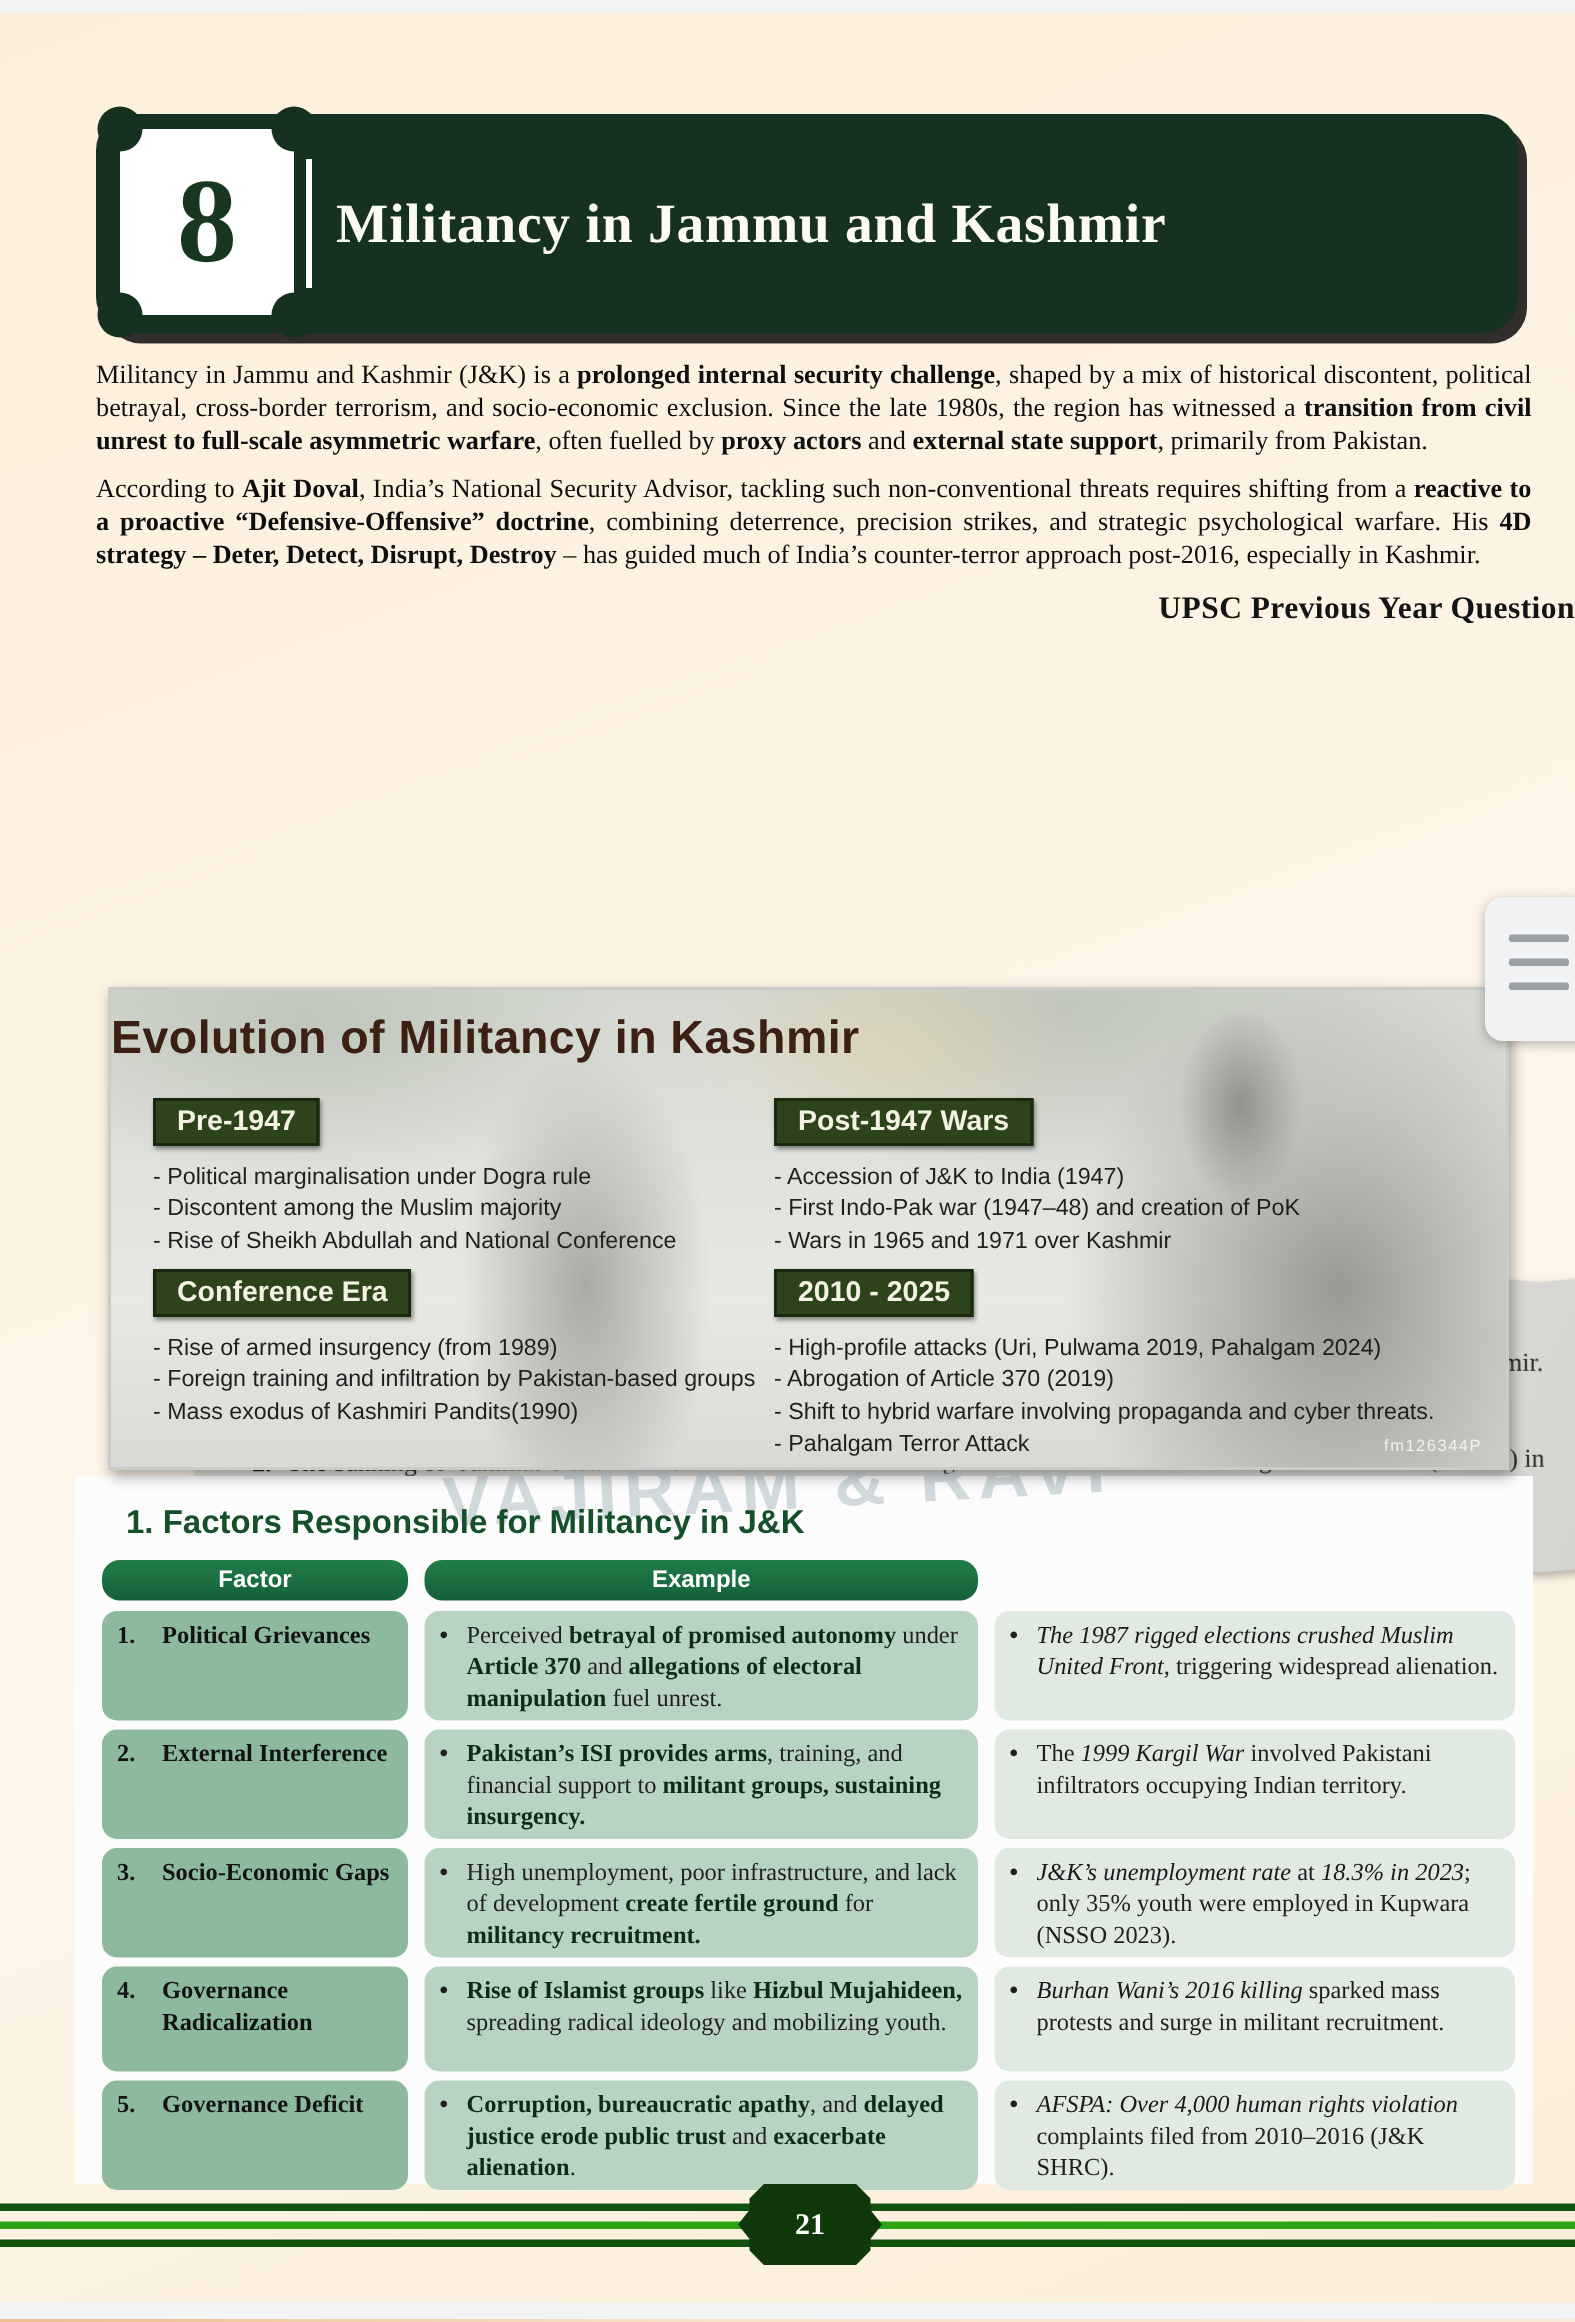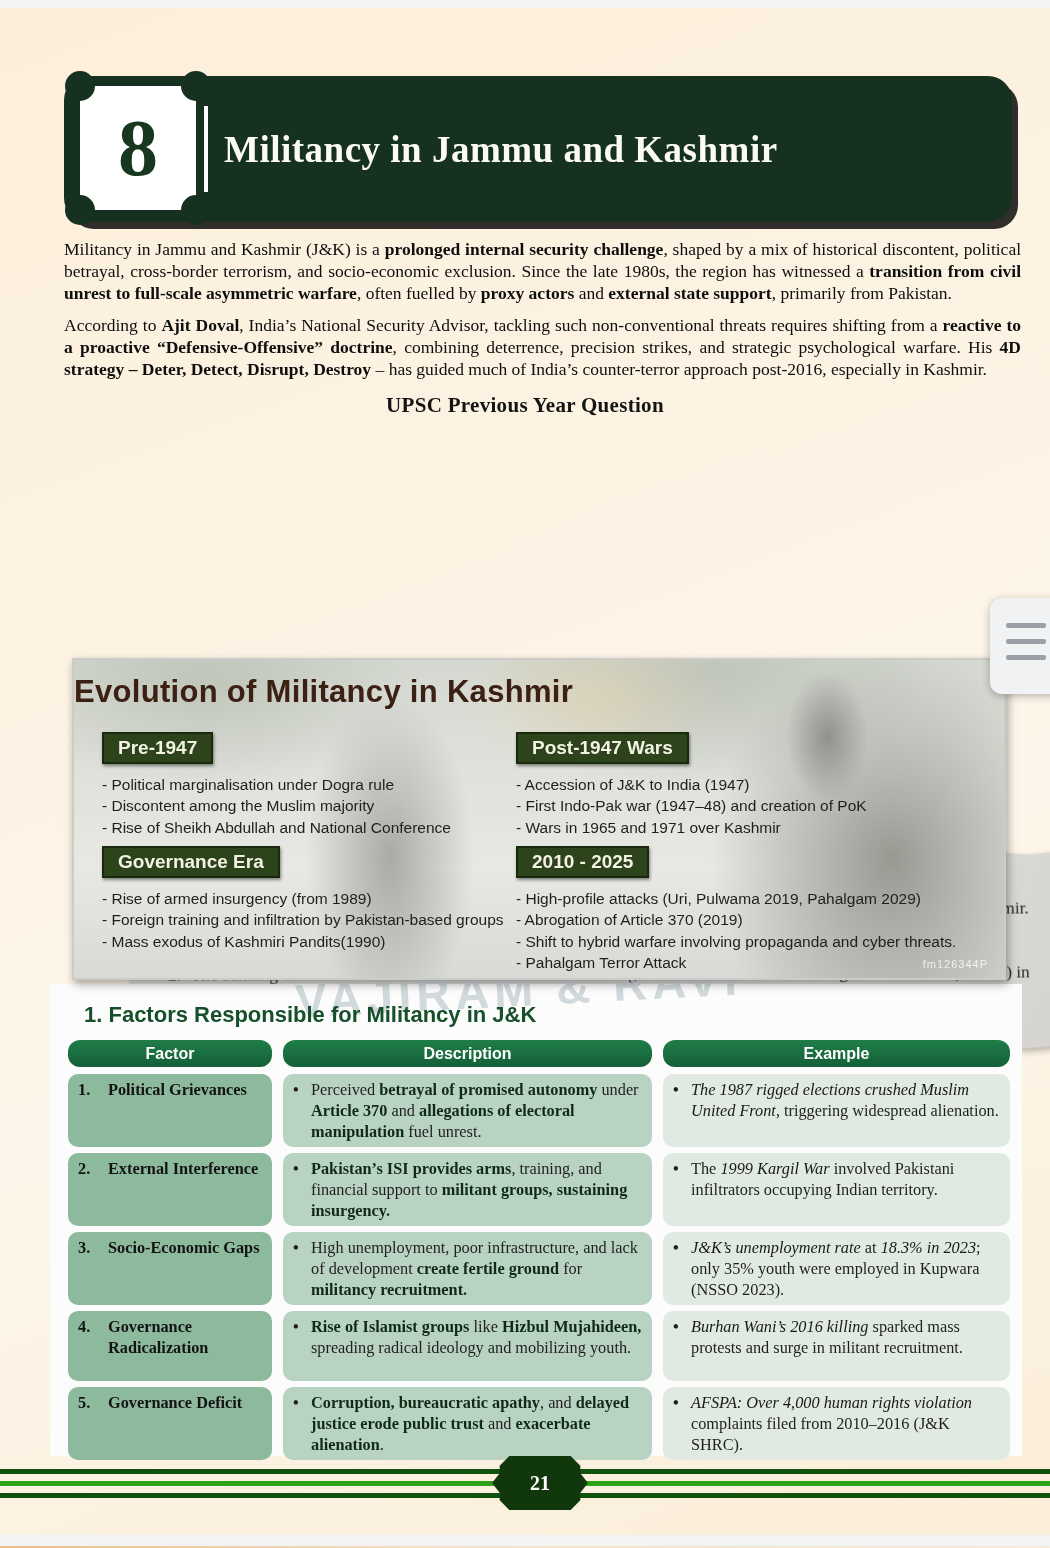--- a/index.html
+++ b/index.html
@@ -31,21 +31,21 @@
   .chap-title{
     margin-left:160px; color:#fbfbf4; font-size:37px; font-weight:bold; letter-spacing:.5px;
   }
 
   
   .intro{ position:absolute; left:64px; top:238px; width:957px; color:#0e0e0e;
           font-size:17.5px; line-height:1.27; text-align:justify; }
   .intro p + p { margin-top:9px; }
 
   
-  .pyq-heading{ position:absolute; left:0; top:393px; width:1050px; text-align:center;
+  .pyq-heading{ position:absolute; left:0; top:393px; width:1050px; text-align:right;
     font-size:21px; font-weight:bold; color:#141414; letter-spacing:.3px; }
   .paper{
     position:absolute; left:66px; top:424px; width:942px; height:206px;
     background:linear-gradient(115deg,#e2e1dd 0%, #d9d8d4 40%, #deddda 70%, #d4d3cf 100%);
     transform:rotate(-.2deg);
     clip-path:polygon(0% 5%,4% 2%,9% 5%,15% 1%,22% 4%,28% 2%,34% 5%,41% 2%,47% 5%,53% 2%,60% 5%,66% 1%,72% 4%,78% 2%,84% 5%,90% 2%,95% 4%,100% 2%,100% 96%,95% 98%,89% 95%,83% 98%,77% 96%,70% 99%,63% 96%,56% 98%,49% 95%,42% 98%,36% 96%,29% 99%,22% 96%,15% 98%,9% 95%,4% 98%,0% 95%);
     padding:24px 42px 0 36px;
   }
   .paper-wrap{ position:absolute; left:66px; top:424px; width:942px; height:206px;
     filter:drop-shadow(0 3px 3px rgba(0,0,0,.28)); }
@@ -188,48 +188,47 @@
         <div class="evo-item">- Discontent among the Muslim majority</div>
         <div class="evo-item">- Rise of Sheikh Abdullah and National Conference</div>
       </div>
     <div class="evo-col-r evo-list row1-list">
         <div class="evo-item">- Accession of J&amp;K to India (1947)</div>
         <div class="evo-item">- First Indo-Pak war (1947–48) and creation of PoK</div>
         <div class="evo-item">- Wars in 1965 and 1971 over Kashmir</div>
       </div>
 
     <div class="evo-col-l row2">
-      <span class="evo-badge">Governance Era</span>
+      <span class="evo-badge">Conference Era</span>
     </div>
     <div class="evo-col-r row2">
       <span class="evo-badge">2010 - 2025</span>
     </div>
     <div class="evo-col-l evo-list row2-list">
         <div class="evo-item">- Rise of armed insurgency (from 1989)</div>
         <div class="evo-item">- Foreign training and infiltration by Pakistan-based groups</div>
         <div class="evo-item">- Mass exodus of Kashmiri Pandits(1990)</div>
       </div>
     <div class="evo-col-r evo-list row2-list">
-        <div class="evo-item">- High-profile attacks (Uri, Pulwama 2019, Pahalgam 2029)</div>
+        <div class="evo-item">- High-profile attacks (Uri, Pulwama 2019, Pahalgam 2024)</div>
         <div class="evo-item">- Abrogation of Article 370 (2019)</div>
         <div class="evo-item">- Shift to hybrid warfare involving propaganda and cyber threats.</div>
         <div class="evo-item">- Pahalgam Terror Attack</div>
       </div>
 
     <div class="plate">fm126344P</div>
   </div>
 
   <div class="table-band"></div>
   <div class="watermark">VAJIRAM &amp; RAVI</div>
   <div class="factors-heading">1. Factors Responsible for Militancy in J&amp;K</div>
 
   <div class="factors-table">
     <div class="t-grid">
       <div class="pill">Factor</div>
-      <div class="pill">Description</div>
       <div class="pill">Example</div>
     </div>
     <div class="t-rows" id="factors-rows">
         <div class="t-grid t-row">
           <div class="cell f-cell">
             <span class="f-num">1.</span>
             <span class="f-name">Political Grievances</span>
           </div>
           <div class="cell d-cell">
             <span class="bullet">•</span>

